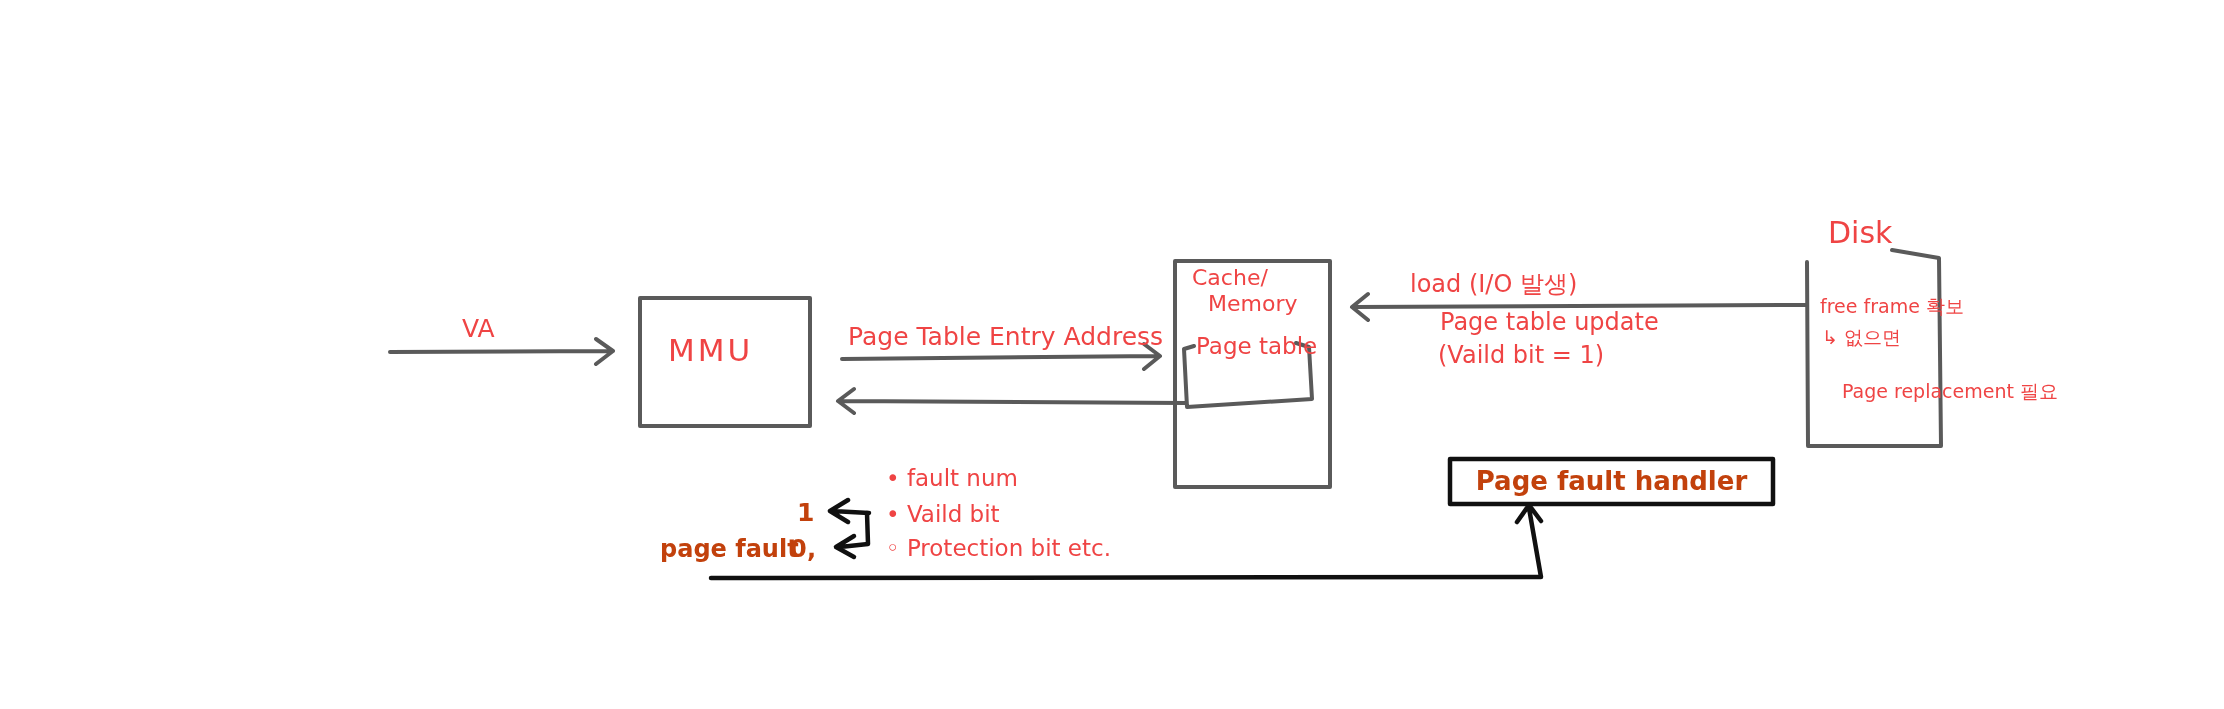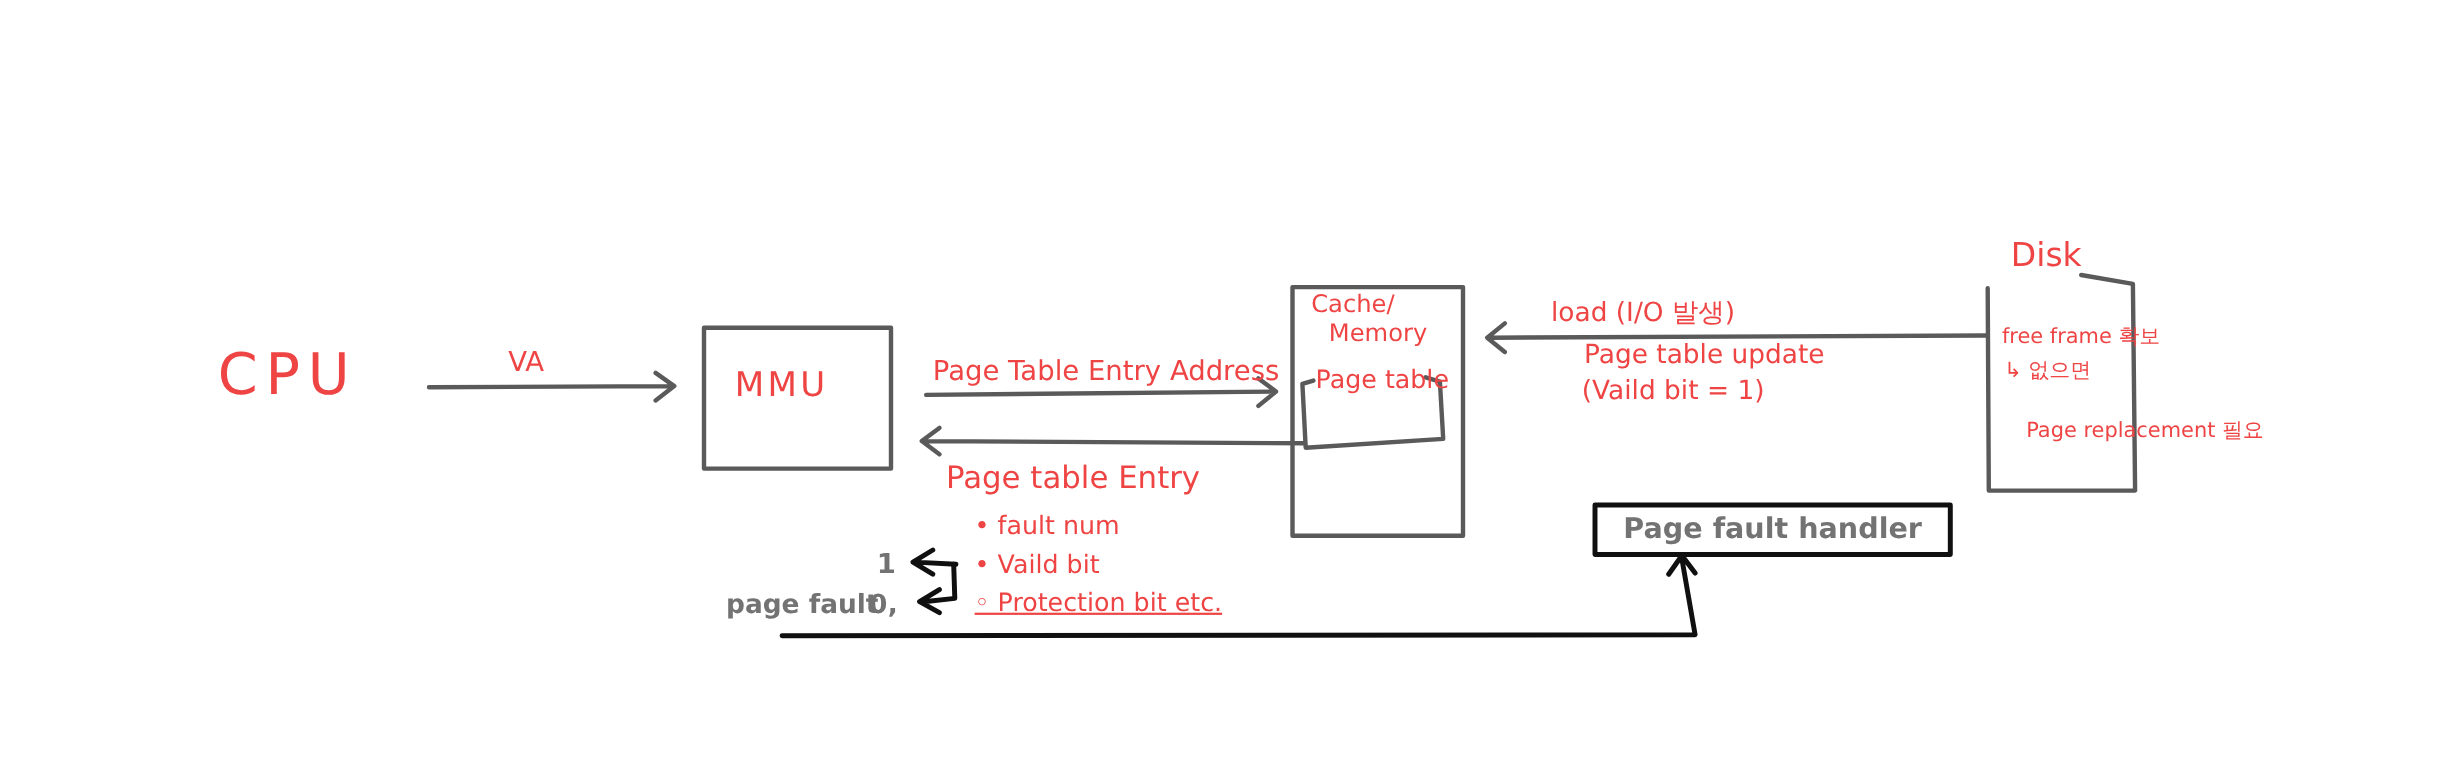--- a/index.html
+++ b/index.html
@@ -1,35 +1,35 @@
 <!DOCTYPE html>
 <html><head>
 <meta charset="utf-8">
 <style>
   html,body{margin:0;padding:0;background:#ffffff;}
   #stage{
     position:relative;width:2224px;height:709px;background:#ffffff;overflow:hidden;
     font-family:"DejaVu Sans",sans-serif;
   }
   .txt{position:absolute;white-space:nowrap;color:#ef4444;line-height:1.05;}
-  .ink-black{color:#737373;}
+  .ink-black{color:#c2410c;}
   svg.overlay{position:absolute;left:0;top:0;width:2224px;height:709px;}
   svg .gray{stroke:#5a5a5a;stroke-width:4;fill:none;stroke-linecap:round;stroke-linejoin:round;}
   svg .black{stroke:#101010;stroke-width:4.5;fill:none;stroke-linecap:round;stroke-linejoin:round;}
   .cpu{left:198px;top:314px;font-size:52px;letter-spacing:7px;}
   .va-label{left:462px;top:316px;font-size:25px;}
   .mmu-label{left:668px;top:334px;font-size:31px;letter-spacing:3px;}
   .pte-addr-label{left:848px;top:324px;font-size:25px;}
   .cache-l1{left:1192px;top:266px;font-size:22px;}
   .cache-l2{left:1208px;top:292px;font-size:22px;}
   .page-table-label{left:1196px;top:334px;font-size:23px;}
   .pte-return-label{left:860px;top:420px;font-size:28px;}
   .pte-item-1{left:886px;top:466px;font-size:23px;}
   .pte-item-2{left:886px;top:502px;font-size:23px;}
-  .pte-item-3{left:886px;top:536px;font-size:23px;text-decoration:underline;}
+  .pte-item-3{left:886px;top:536px;font-size:23px;}
   .val-one{left:797px;top:500px;font-size:25px;font-weight:700;}
   .pf-label{left:660px;top:537px;font-size:24px;font-weight:700;}
   .val-zero{left:790px;top:537px;font-size:24px;font-weight:700;}
   .pfh-box-label{left:1450px;top:459px;width:323px;height:45px;display:flex;align-items:center;justify-content:center;font-size:26px;font-weight:600;}
   .load-l1{left:1410px;top:272px;font-size:24px;}
   .load-l2{left:1440px;top:310px;font-size:24px;}
   .load-l3{left:1438px;top:343px;font-size:24px;}
   .disk-label{left:1828px;top:217px;font-size:30px;}
   .disk-n1{left:1820px;top:297px;font-size:19px;}
   .disk-n2{left:1822px;top:328px;font-size:19px;}
@@ -71,31 +71,29 @@
       <path class="black" d="M867,513 L868,544 L840,547 M854,536 L836,547 L854,557"></path>
     </g>
 
     <g>
       <path class="black" d="M711,578 L1541,577 L1529,508 M1517,522 L1529,505 L1541,521"></path>
     </g>
 
     <rect class="black" x="1450" y="459" width="323" height="45"></rect>
   </svg>
 
-  <div class="txt cpu">CPU</div>
   <div class="txt va-label">VA</div>
   <div class="txt mmu-label">MMU</div>
 
   <div class="txt pte-addr-label">Page Table Entry Address</div>
 
   <div class="txt cache-l1">Cache/</div>
   <div class="txt cache-l2">Memory</div>
   <div class="txt page-table-label">Page table</div>
 
-  <div class="txt pte-return-label">Page table Entry</div>
 
   <div class="txt pte-item-1">• fault num</div>
   <div class="txt pte-item-2">• Vaild bit</div>
   <div class="txt pte-item-3">◦ Protection bit  etc.</div>
 
   <div class="txt ink-black val-one">1</div>
   <div class="txt ink-black pf-label">page fault ,</div>
   <div class="txt ink-black val-zero">0</div>
 
   <div class="txt ink-black pfh-box-label">Page fault handler</div>

